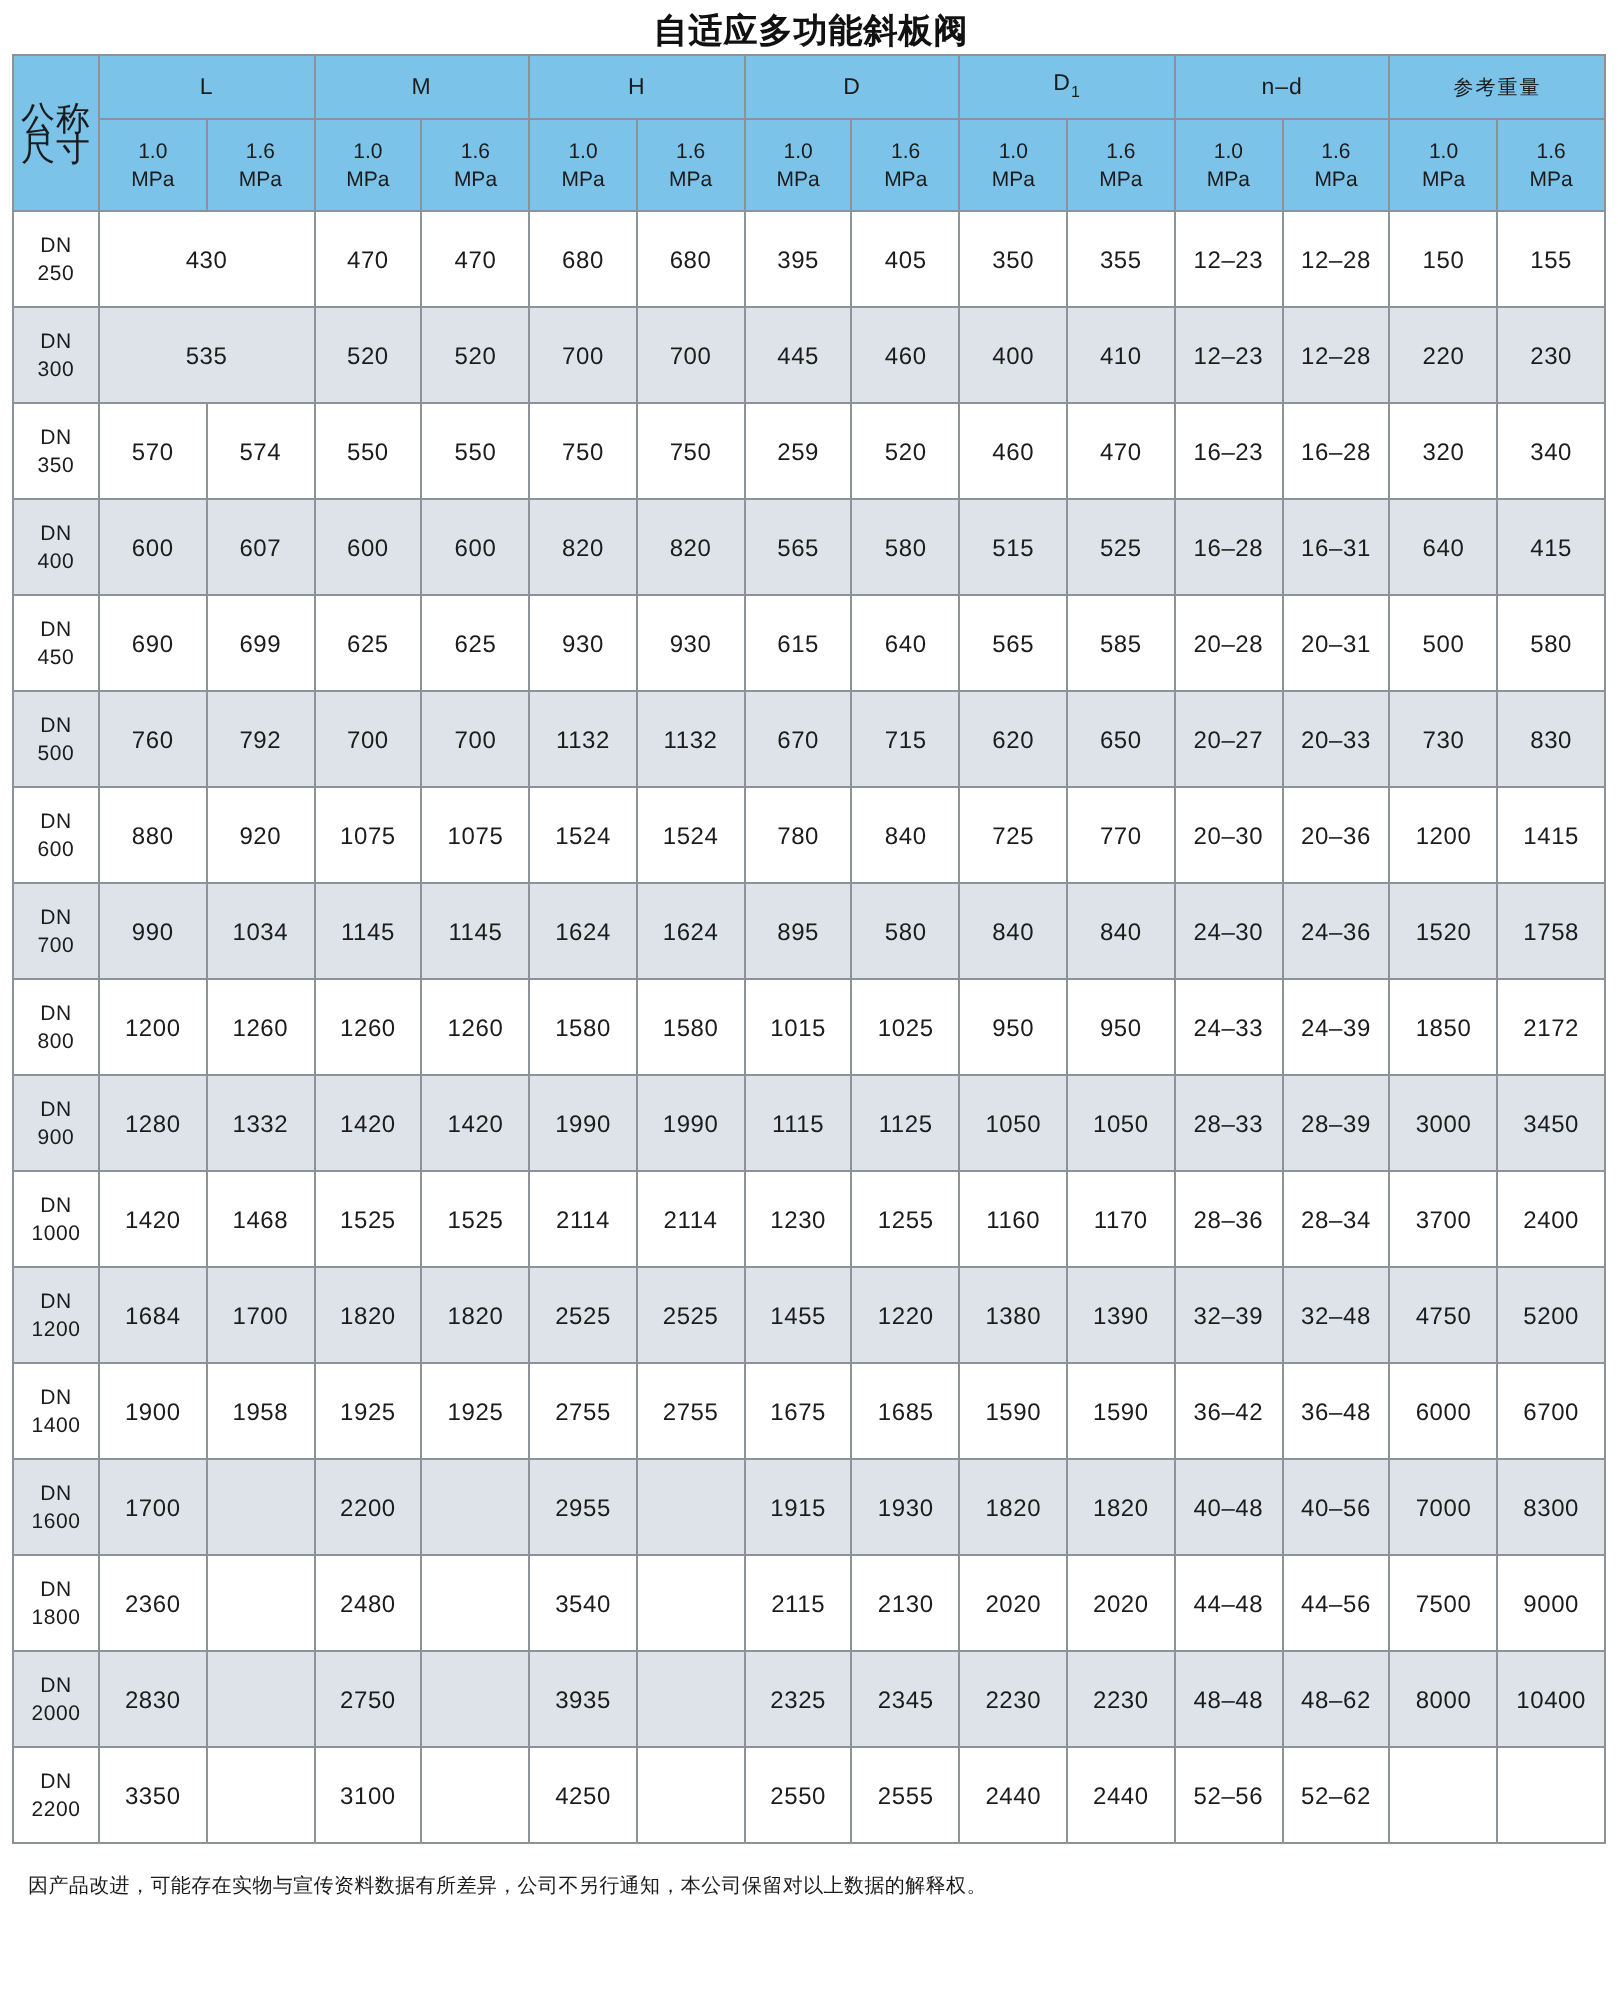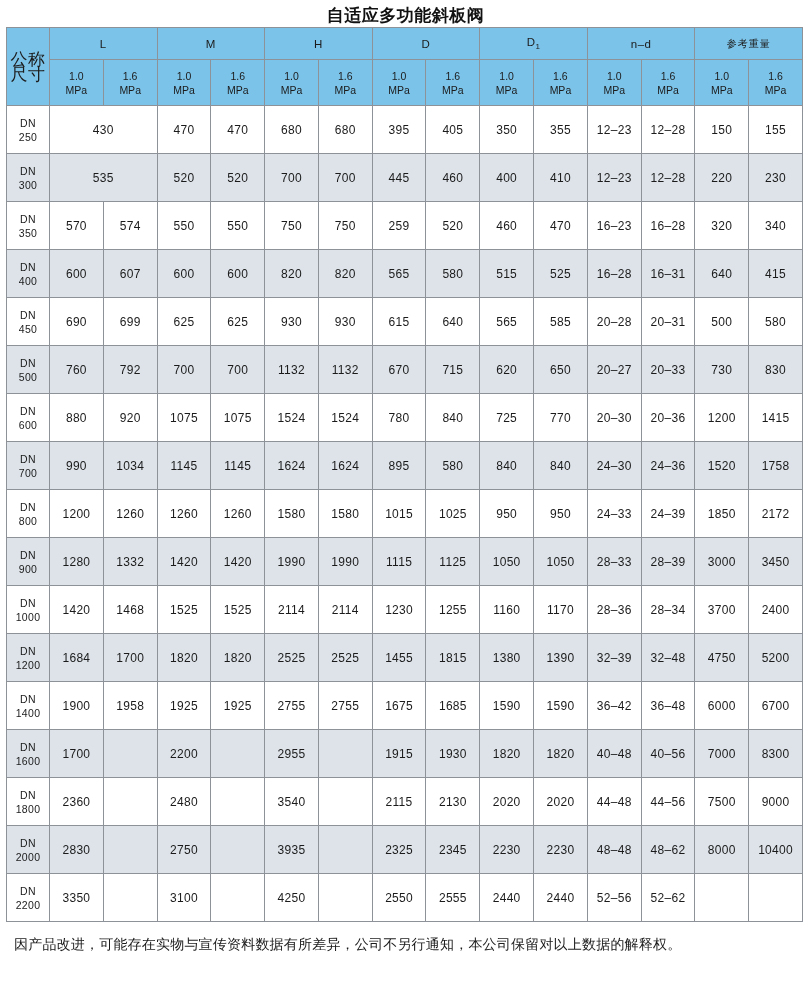--- a/index.html
+++ b/index.html
@@ -87,21 +87,21 @@
     font-size: 10.5px;
     letter-spacing: 0.3px;
   }
   td.val {
     font-size: 12px;
     letter-spacing: 0.3px;
   }
   .sub1 { font-size: 8px; vertical-align: sub; }
   .footnote {
     margin: 14px 0 16px 8px;
-    font-size: 14px;
+    font-size: 10px;
     line-height: 16px;
     color: #1b1b1b;
     letter-spacing: 0.2px;
   }
 </style>
 </head>
 <body>
 
 <div class="page">
 
@@ -327,21 +327,21 @@
         </tr>
         <tr class="even">
           <td class="dn"><span>DN</span><br><span>1200</span></td>
           <td class="val">1684</td>
           <td class="val">1700</td>
           <td class="val">1820</td>
           <td class="val">1820</td>
           <td class="val">2525</td>
           <td class="val">2525</td>
           <td class="val">1455</td>
-          <td class="val">1815</td>
+          <td class="val">1220</td>
           <td class="val">1380</td>
           <td class="val">1390</td>
           <td class="val">32–39</td>
           <td class="val">32–48</td>
           <td class="val">4750</td>
           <td class="val">5200</td>
         </tr>
         <tr class="odd">
           <td class="dn"><span>DN</span><br><span>1400</span></td>
           <td class="val">1900</td>

